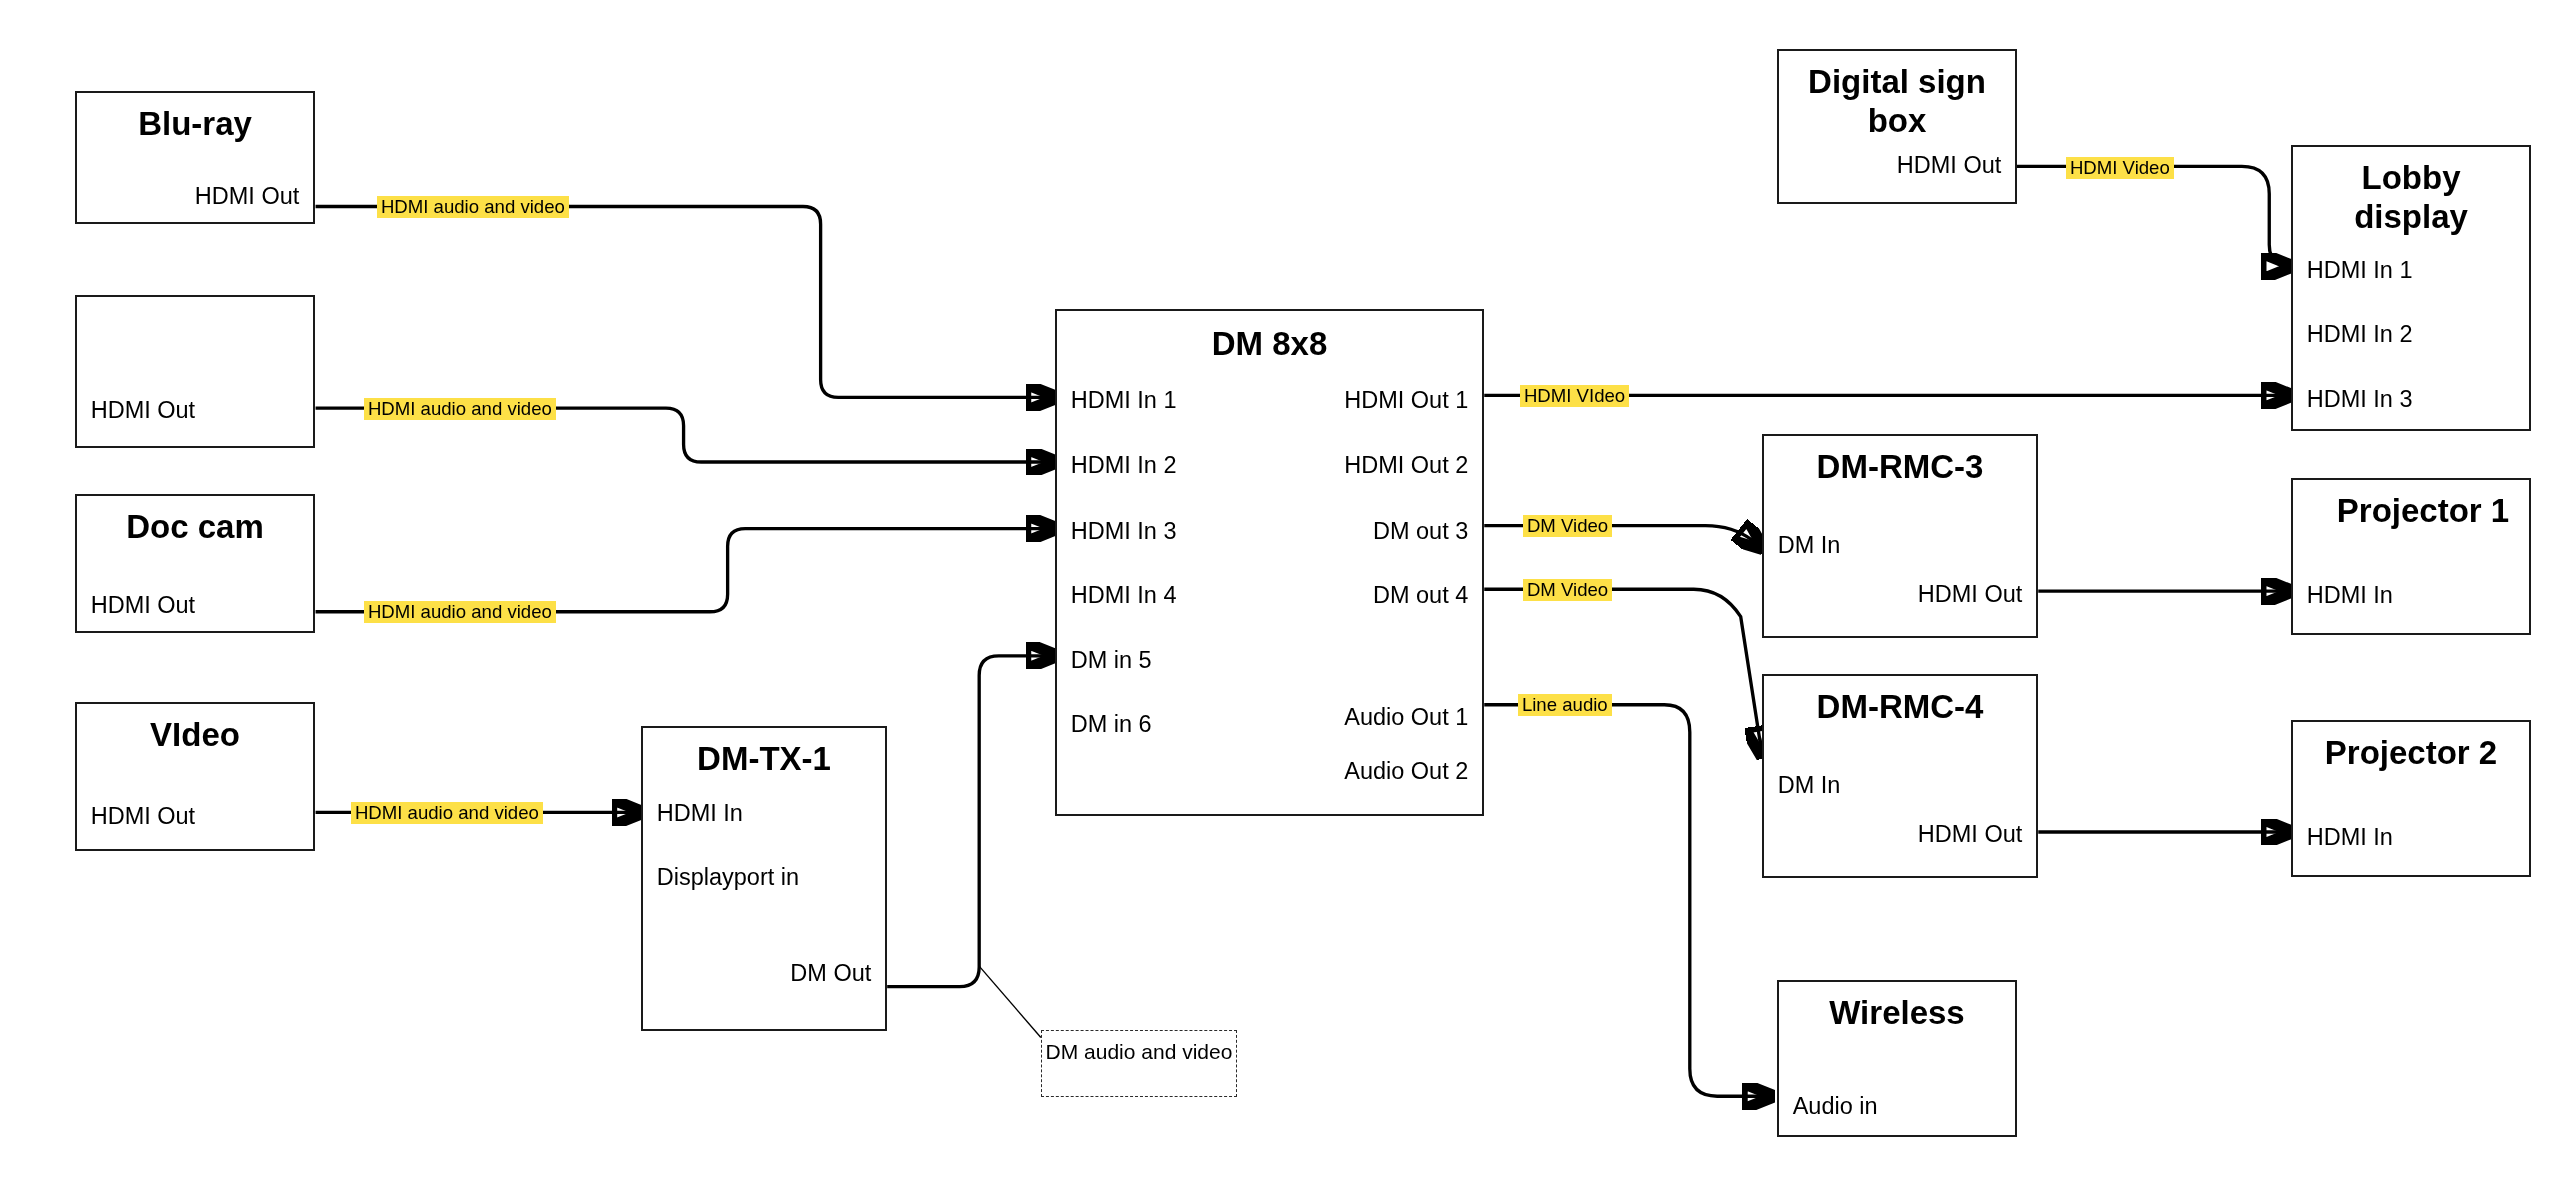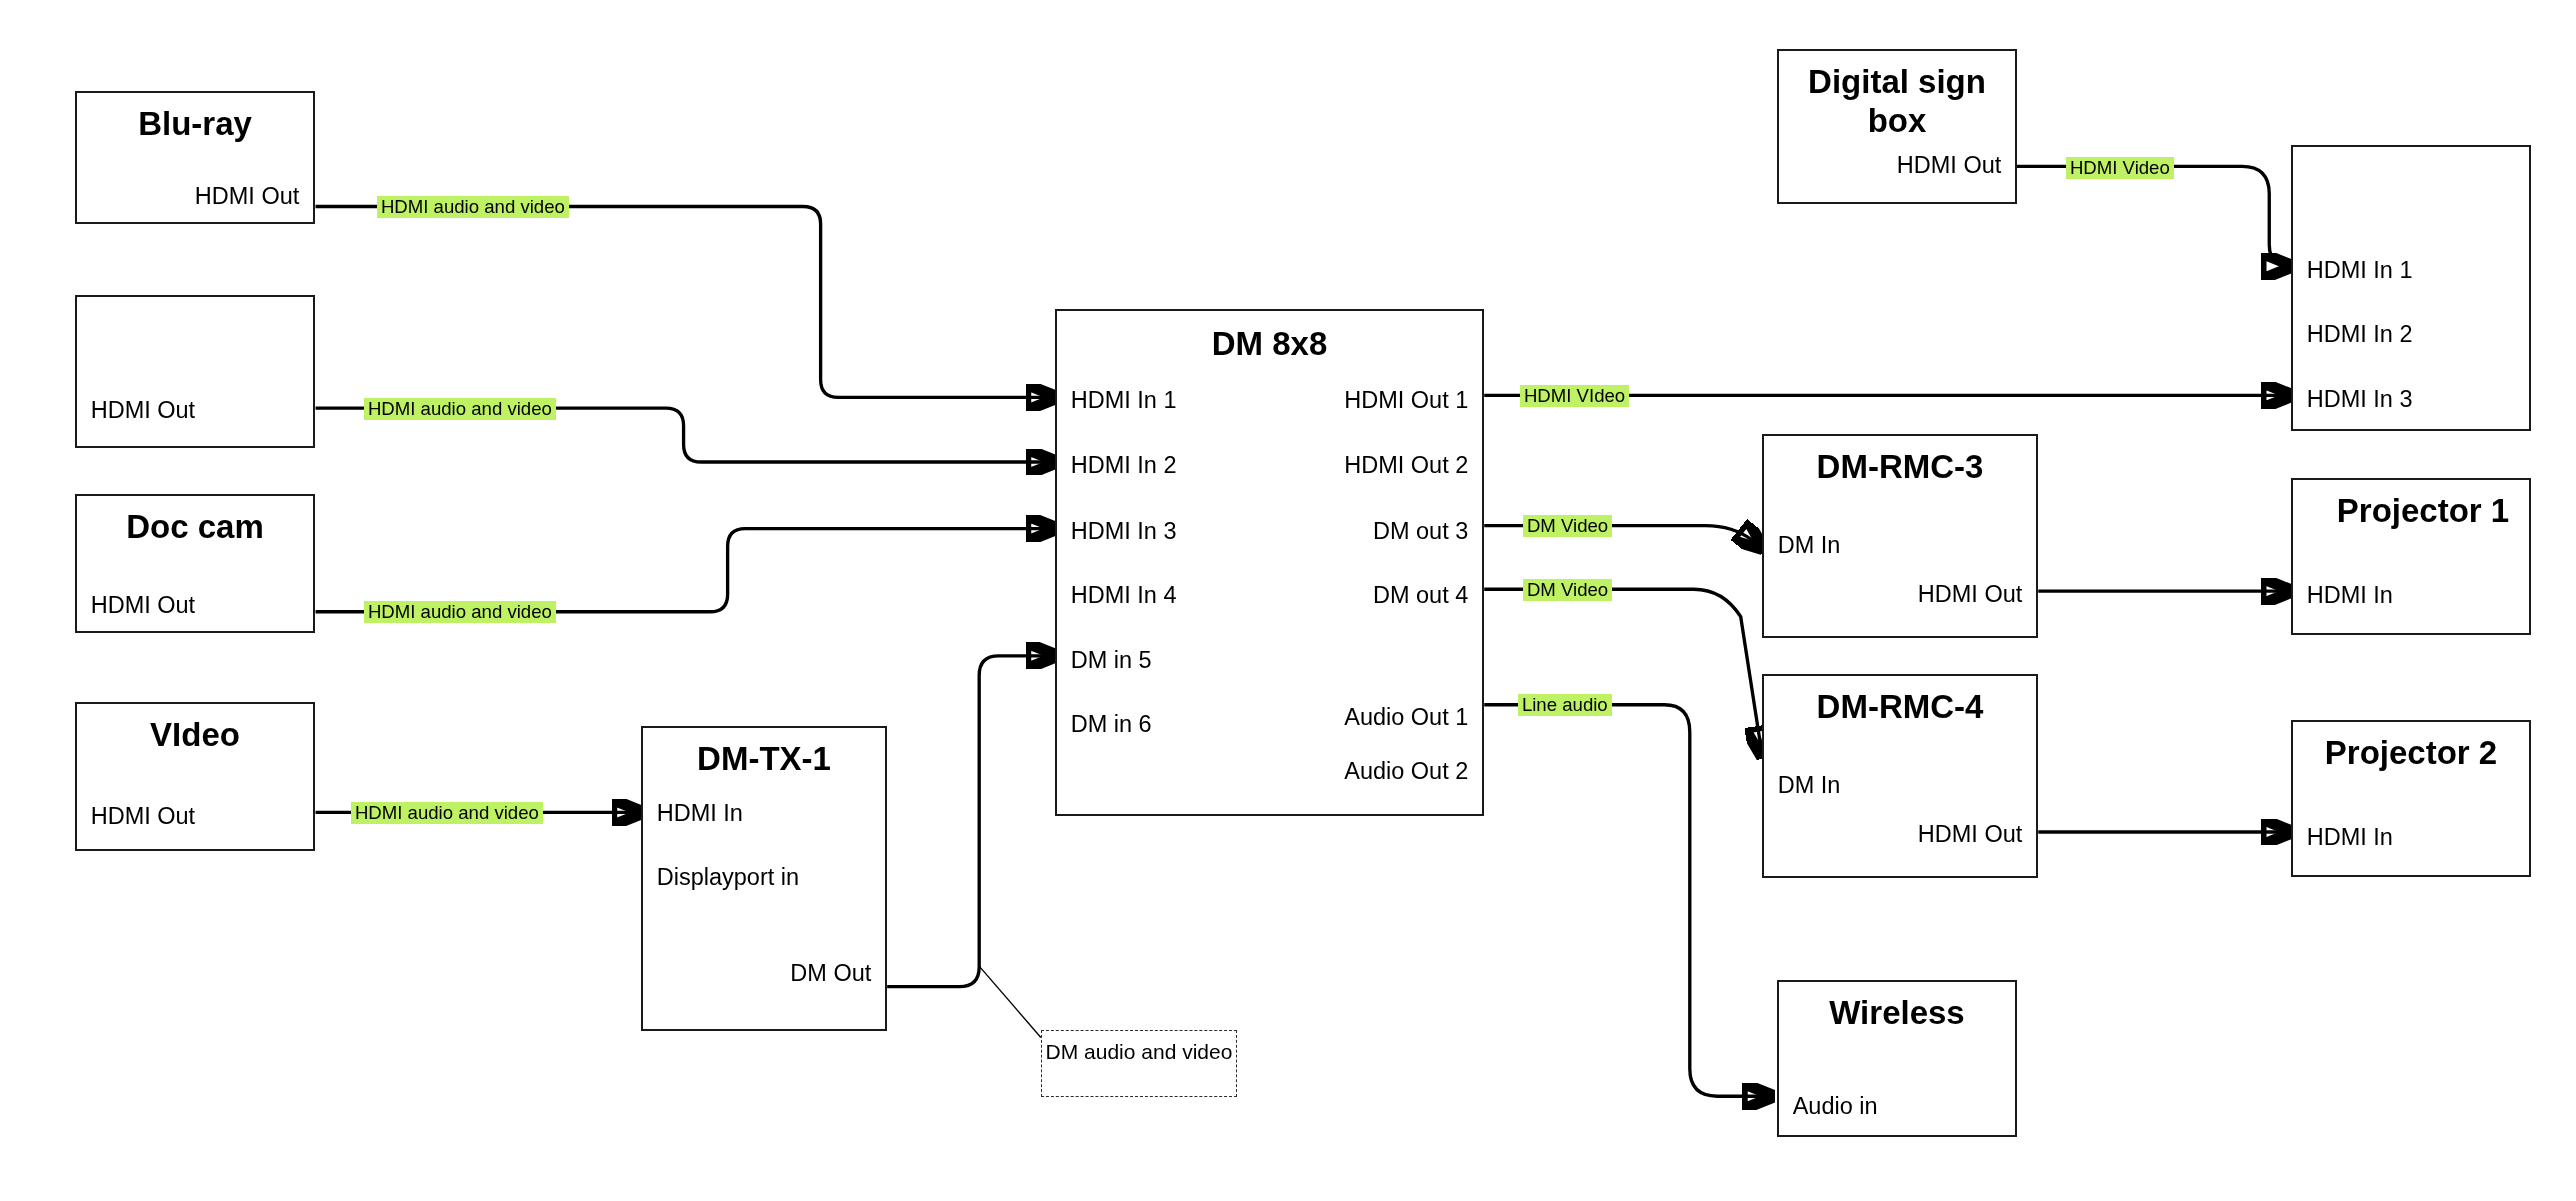--- a/index.html
+++ b/index.html
@@ -35,21 +35,21 @@
   .port {
     position: absolute;
     font-size: 23.5px;
     white-space: nowrap;
   }
   .port.left  { left: 13.7px; }
   .port.right { right: 13.7px; }
   .edge-label {
     position: absolute;
     font-size: 18.6px;
-    background: #bef264;
+    background: #fde047;
     padding: 0 3.9px;
     white-space: nowrap;
     z-index: 5;
     line-height: 1.2;
   }
   .note {
     position: absolute;
     box-sizing: border-box;
     border: 1px dashed #2b2b2b;
     background: #ffffff;
@@ -159,20 +159,24 @@
 
   <div class="node" style="left:1777px; top:49px; width:240px; height:155px;">
     <div class="title">
       <span>Digital sign</span><br>
       <span>box</span>
     </div>
     <div class="port right" style="top:101px;">HDMI Out</div>
   </div>
 
   <div class="node" style="left:2291px; top:145px; width:240px; height:286px;">
+    <div class="title">
+      <span>Lobby</span><br>
+      <span>display</span>
+    </div>
     <div class="port left" style="top:110px;">HDMI In 1</div>
     <div class="port left" style="top:174px;">HDMI In 2</div>
     <div class="port left" style="top:239px;">HDMI In 3</div>
   </div>
 
   <div class="node" style="left:1762px; top:434px; width:276px; height:204px;">
     <div class="title">DM-RMC-3</div>
     <div class="port left" style="top:96px;">DM In</div>
     <div class="port right" style="top:145px;">HDMI Out</div>
   </div>

